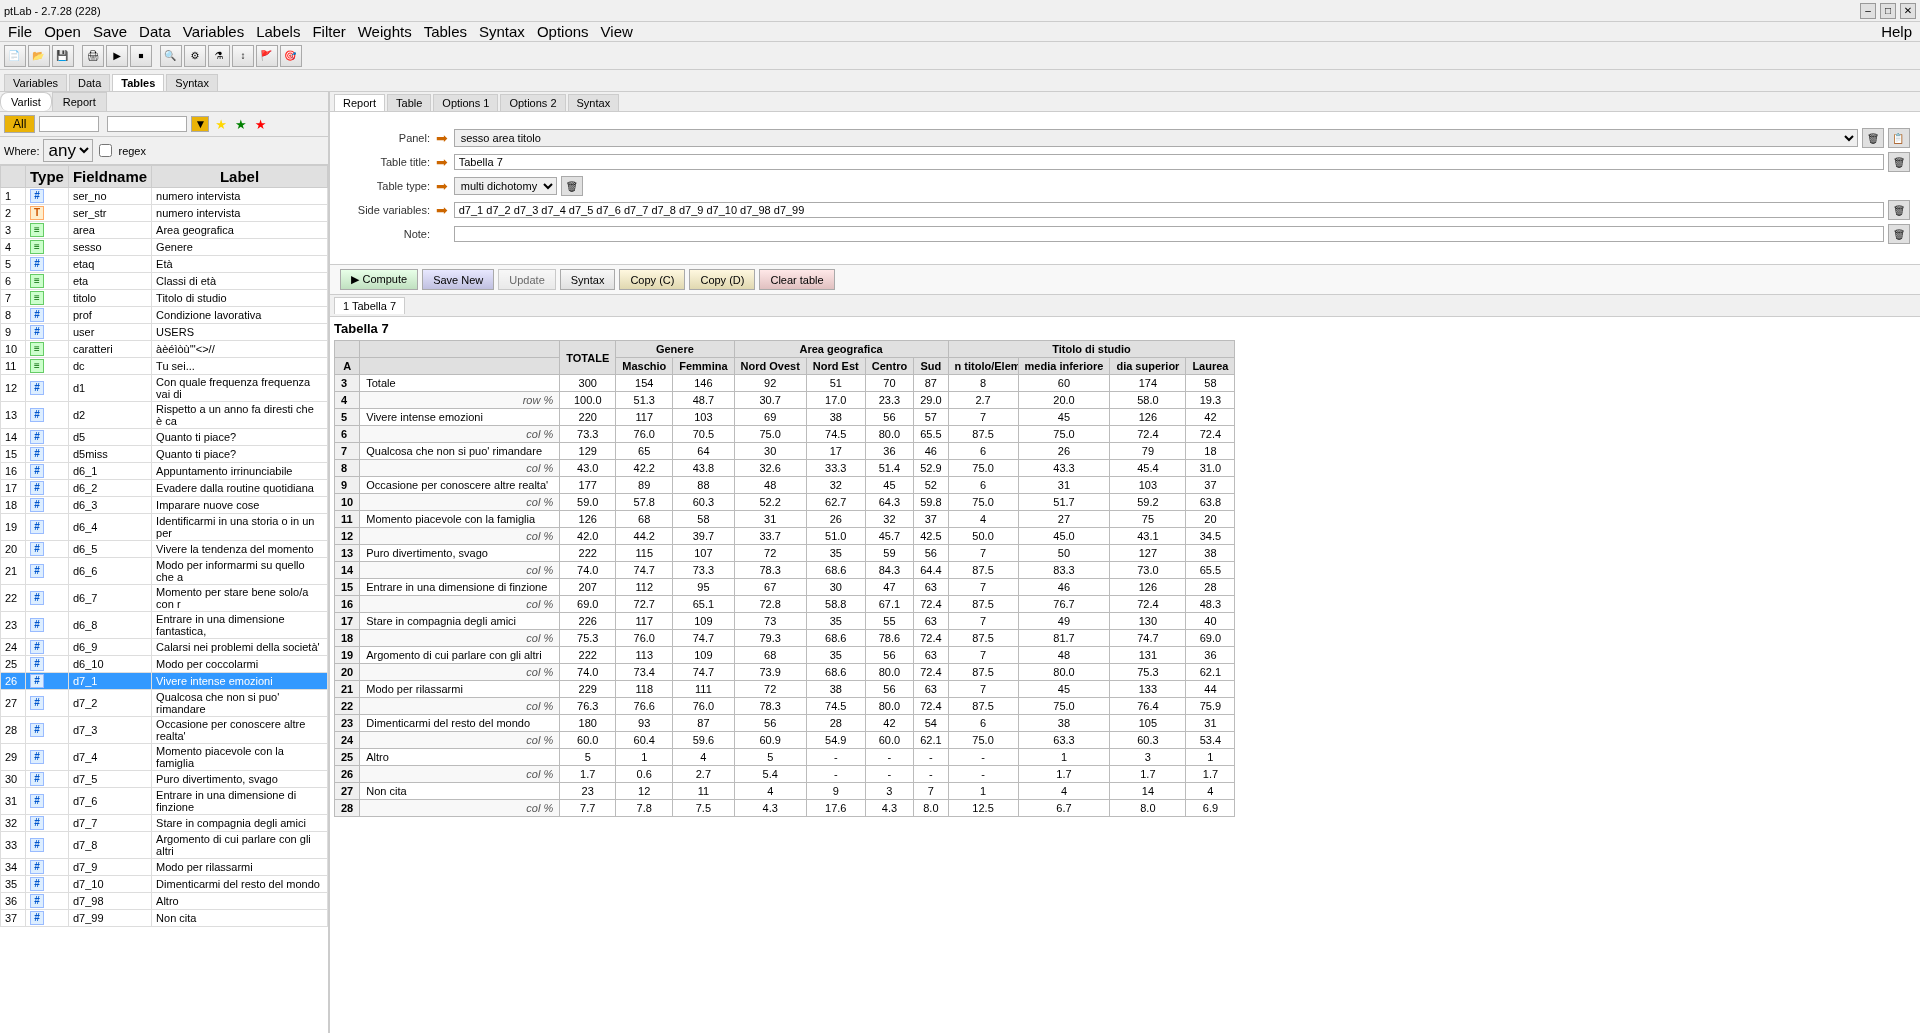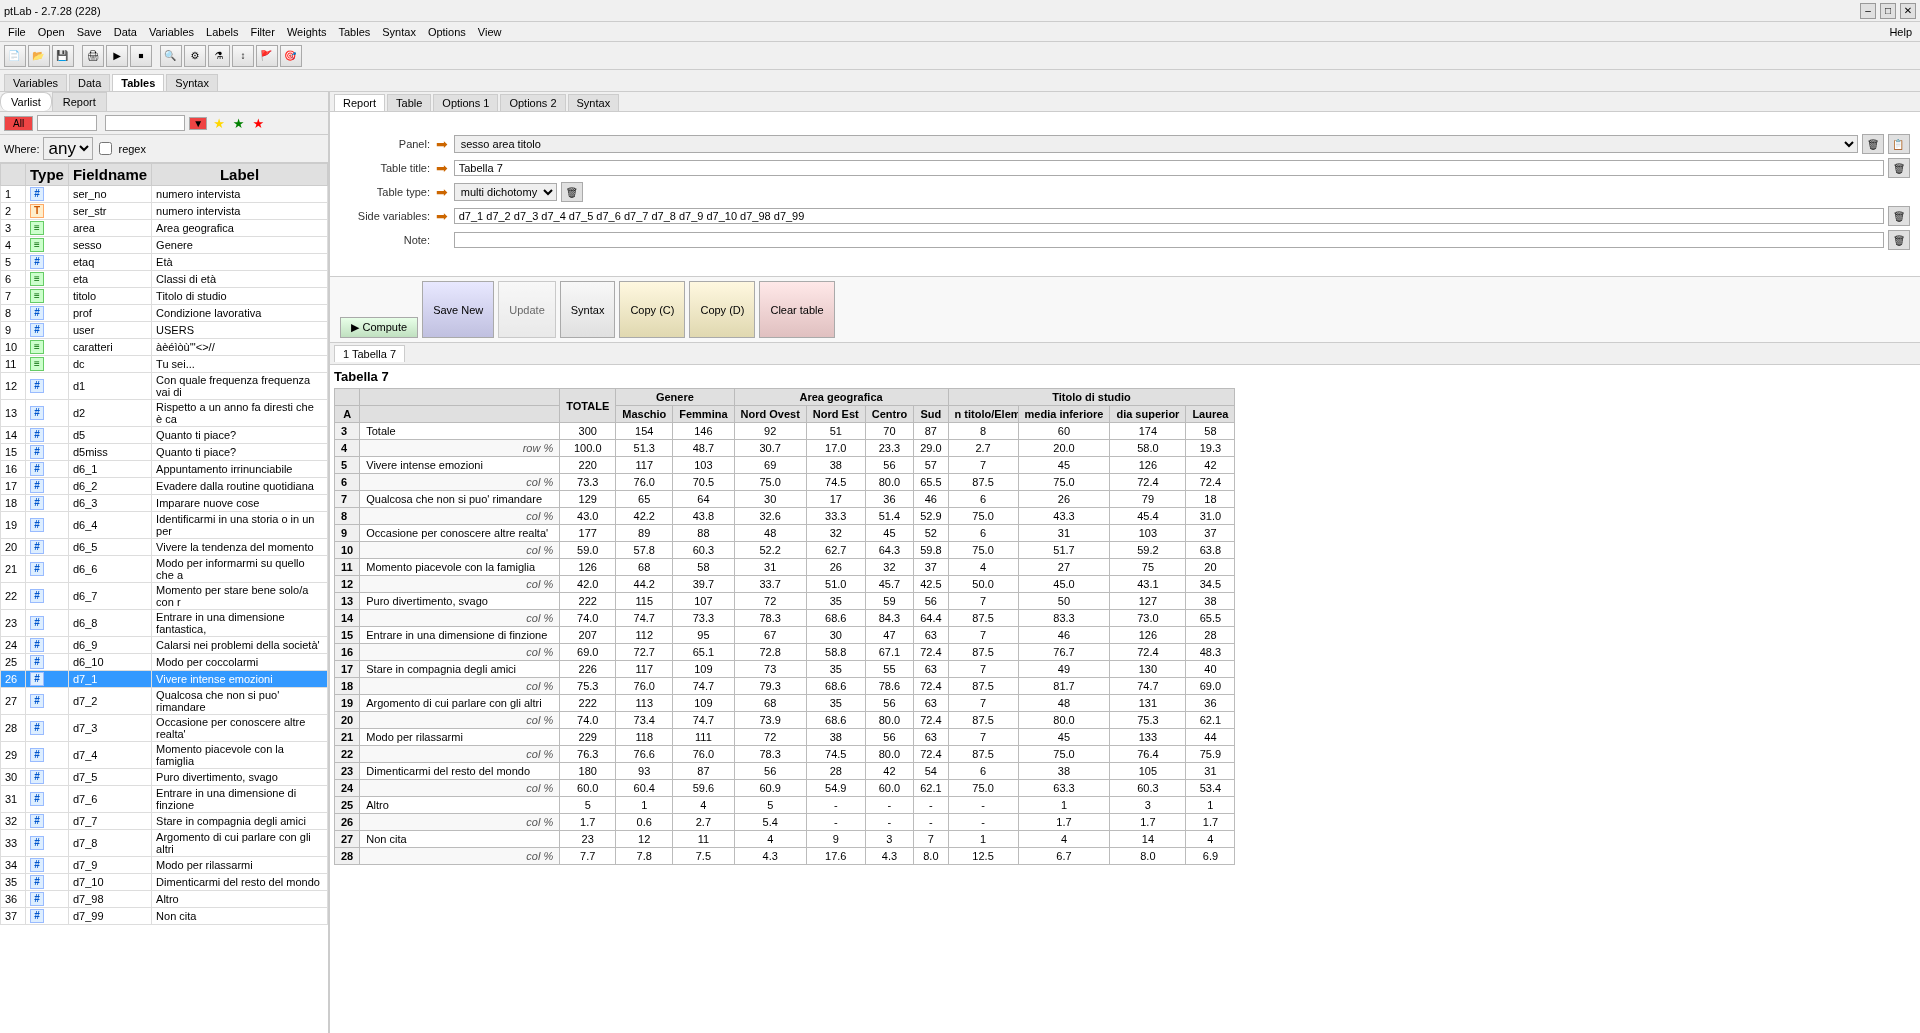--- a/index.html
+++ b/index.html
@@ -5,42 +5,42 @@
     * { box-sizing: border-box; margin: 0; padding: 0; }
     body { font-family: 'Segoe UI', Tahoma, Geneva, Verdana, sans-serif; font-size: 11px; background: #f0f0f0; overflow: hidden; }
     
     
     #titlebar { background: #f0f0f0; height: 22px; display: flex; align-items: center; justify-content: space-between; padding: 0 4px; border-bottom: 1px solid #ccc; }
     #titlebar-controls { display: flex; gap: 4px; }
     #titlebar-controls button { width: 16px; height: 16px; font-size: 10px; border: 1px solid #999; background: #e0e0e0; cursor: pointer; display: flex; align-items: center; justify-content: center; padding: 0; }
     
     
     #menubar { background: #f0f0f0; height: 20px; display: flex; align-items: center; padding: 0 2px; border-bottom: 1px solid #ccc; }
-    .menu-item { padding: 2px 6px; font-size: 11px; cursor: pointer; }
+    .menu-item { padding: 2px 6px; font-size: 15px; cursor: pointer; }
     
     
     #toolbar { background: #f0f0f0; height: 28px; display: flex; align-items: center; padding: 2px 4px; border-bottom: 1px solid #ccc; gap: 2px; }
     .toolbar-btn { width: 22px; height: 22px; border: 1px solid #aaa; background: linear-gradient(to bottom, #f8f8f8, #e0e0e0); cursor: pointer; display: flex; align-items: center; justify-content: center; font-size: 10px; }
     .toolbar-sep { width: 4px; }
     
     
     #tabbar { background: #f0f0f0; height: 22px; display: flex; align-items: flex-end; padding: 0 4px; border-bottom: 1px solid #ccc; }
     .tab { padding: 2px 8px; font-size: 11px; border: 1px solid #ccc; border-bottom: none; background: #e0e0e0; cursor: pointer; margin-right: 2px; }
     .tab.active { background: #ffffff; font-weight: bold; }
     
     
     #main { display: flex; height: calc(100vh - 92px); }
     
     
     #left-panel { width: 330px; border-right: 2px solid #ccc; background: #fff; display: flex; flex-direction: column; }
     #left-tabs { display: flex; border-bottom: 1px solid #ccc; background: #f0f0f0; }
     .left-tab { padding: 3px 10px; font-size: 11px; border: 1px solid #ccc; border-bottom: none; cursor: pointer; background: #e0e0e0; }
     .left-tab.active { background: #fff; border-radius: 8px; }
     #left-toolbar { display: flex; align-items: center; padding: 3px 4px; border-bottom: 1px solid #ccc; gap: 4px; background: #f0f0f0; }
-    #left-toolbar button { padding: 1px 8px; font-size: 10px; border: 1px solid #aaa; background: #ef4444; cursor: pointer; }
+    #left-toolbar button { padding: 1px 8px; font-size: 12px; border: 1px solid #aaa; background: #eab308; cursor: pointer; }
     #left-toolbar input[type="text"] { width: 80px; font-size: 11px; border: 1px solid #aaa; padding: 1px 2px; }
     #left-toolbar .star-btn { color: gold; font-size: 13px; cursor: pointer; border: none; background: none; padding: 0 2px; }
     #left-toolbar .star-green { color: green; }
     #left-toolbar .star-red { color: red; }
     #where-bar { display: flex; align-items: center; padding: 2px 4px; border-bottom: 1px solid #ccc; font-size: 11px; background: #f0f0f0; gap: 4px; }
     #where-bar label { font-size: 11px; }
     #where-bar select { font-size: 17px; border: 1px solid #aaa; }
     #where-bar input[type="checkbox"] { margin: 0 2px; }
     
     
@@ -54,32 +54,32 @@
     .type-text { color: #cc5500; background: #ffeecc; border: 1px solid #ffaa66; }
     .type-equal { color: #006600; background: #ccffcc; border: 1px solid #66cc66; }
     
     
     #right-panel { flex: 1; background: #fff; overflow: hidden; display: flex; flex-direction: column; }
     #right-tabs { display: flex; border-bottom: 1px solid #ccc; background: #f0f0f0; padding: 2px 4px 0; }
     .right-tab { padding: 2px 8px; font-size: 11px; border: 1px solid #ccc; border-bottom: none; background: #e0e0e0; cursor: pointer; margin-right: 2px; }
     .right-tab.active { background: #fff; }
     
     
-    #report-panel { padding: 22px 10px; border-bottom: 1px solid #ccc; }
+    #report-panel { padding: 16px 10px; border-bottom: 1px solid #ccc; }
     .form-row { display: flex; align-items: center; margin-bottom: 4px; gap: 4px; }
     .form-label { width: 90px; font-size: 11px; color: #333; text-align: right; }
     .form-arrow { color: #cc6600; font-size: 14px; margin: 0 2px; }
     .form-input { flex: 1; font-size: 11px; border: 1px solid #aaa; padding: 1px 4px; }
     .form-select { font-size: 11px; border: 1px solid #aaa; padding: 1px 2px; }
     .form-icon-btn { width: 22px; height: 20px; border: 1px solid #aaa; background: #e0e0e0; cursor: pointer; font-size: 10px; display: flex; align-items: center; justify-content: center; }
     
     
     #action-bar { display: flex; gap: 4px; padding: 4px 10px; border-bottom: 1px solid #ccc; background: #f8f8f8; }
     .action-btn { padding: 3px 10px; font-size: 11px; border: 1px solid #aaa; background: linear-gradient(to bottom, #f8f8f8, #e0e0e0); cursor: pointer; display: flex; align-items: center; gap: 3px; }
-    .compute-btn { background: linear-gradient(to bottom, #e8ffe8, #c0e0c0); margin-top: 36px; }
+    .compute-btn { background: linear-gradient(to bottom, #e8ffe8, #c0e0c0); }
     .savenew-btn { background: linear-gradient(to bottom, #e8e8ff, #c0c0e0); }
     .copy-btn { background: linear-gradient(to bottom, #fff8e0, #e0d8b0); text-align: right; }
     .clear-btn { background: linear-gradient(to bottom, #ffe8e8, #e0c0c0); }
     
     
     #result-tabs { display: flex; padding: 2px 4px; border-bottom: 1px solid #ccc; background: #f0f0f0; }
     .result-tab { padding: 2px 8px; font-size: 11px; border: 1px solid #ccc; border-bottom: none; background: #e0e0e0; cursor: pointer; margin-right: 2px; }
     .result-tab.active { background: #fff; }
     
     

